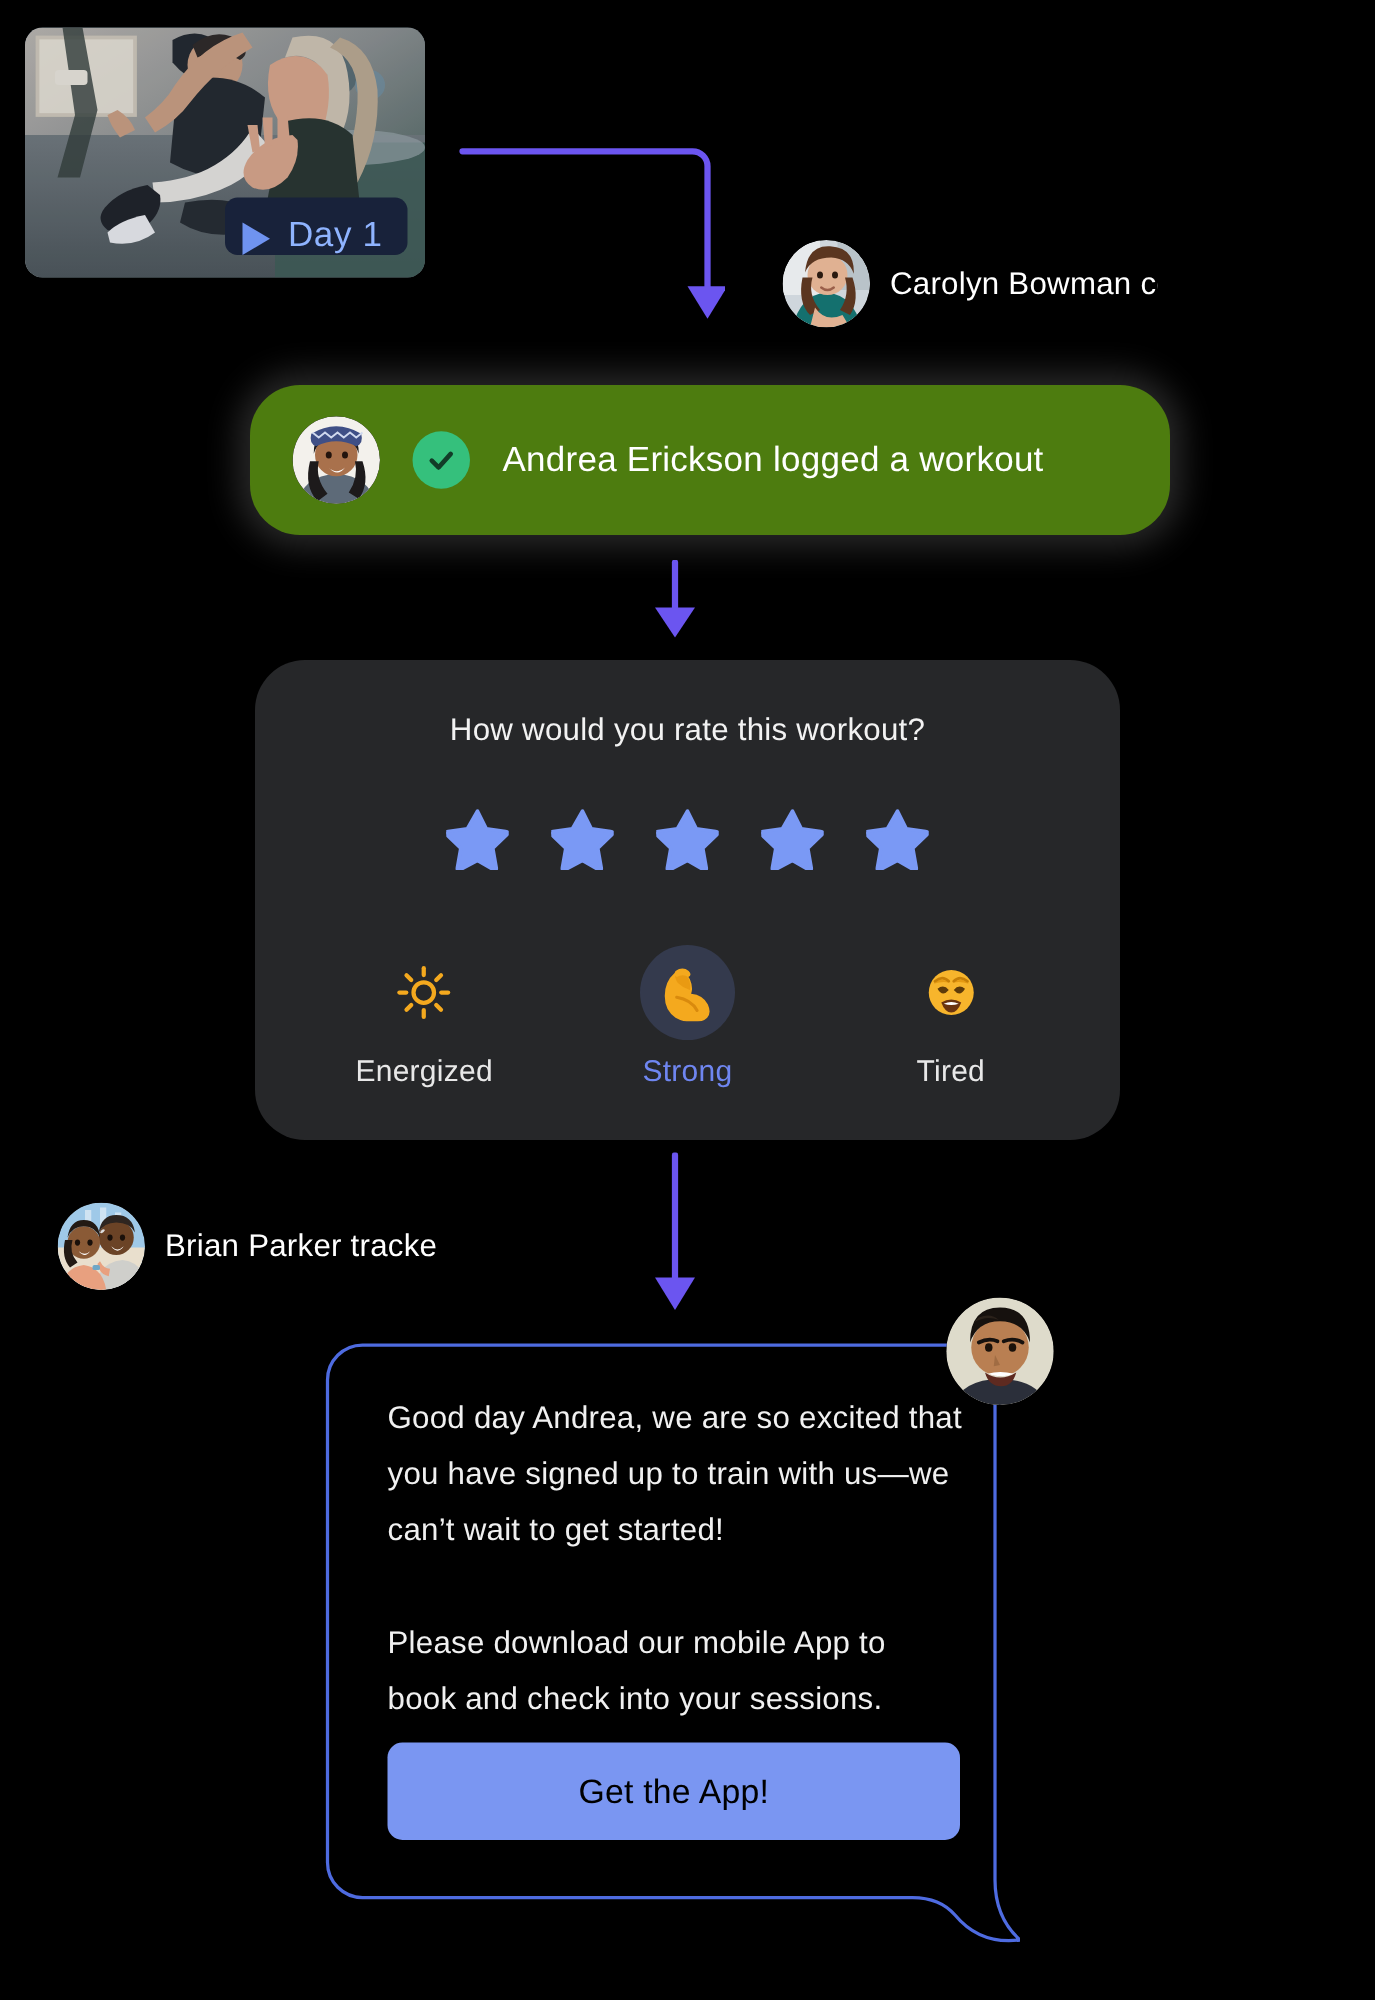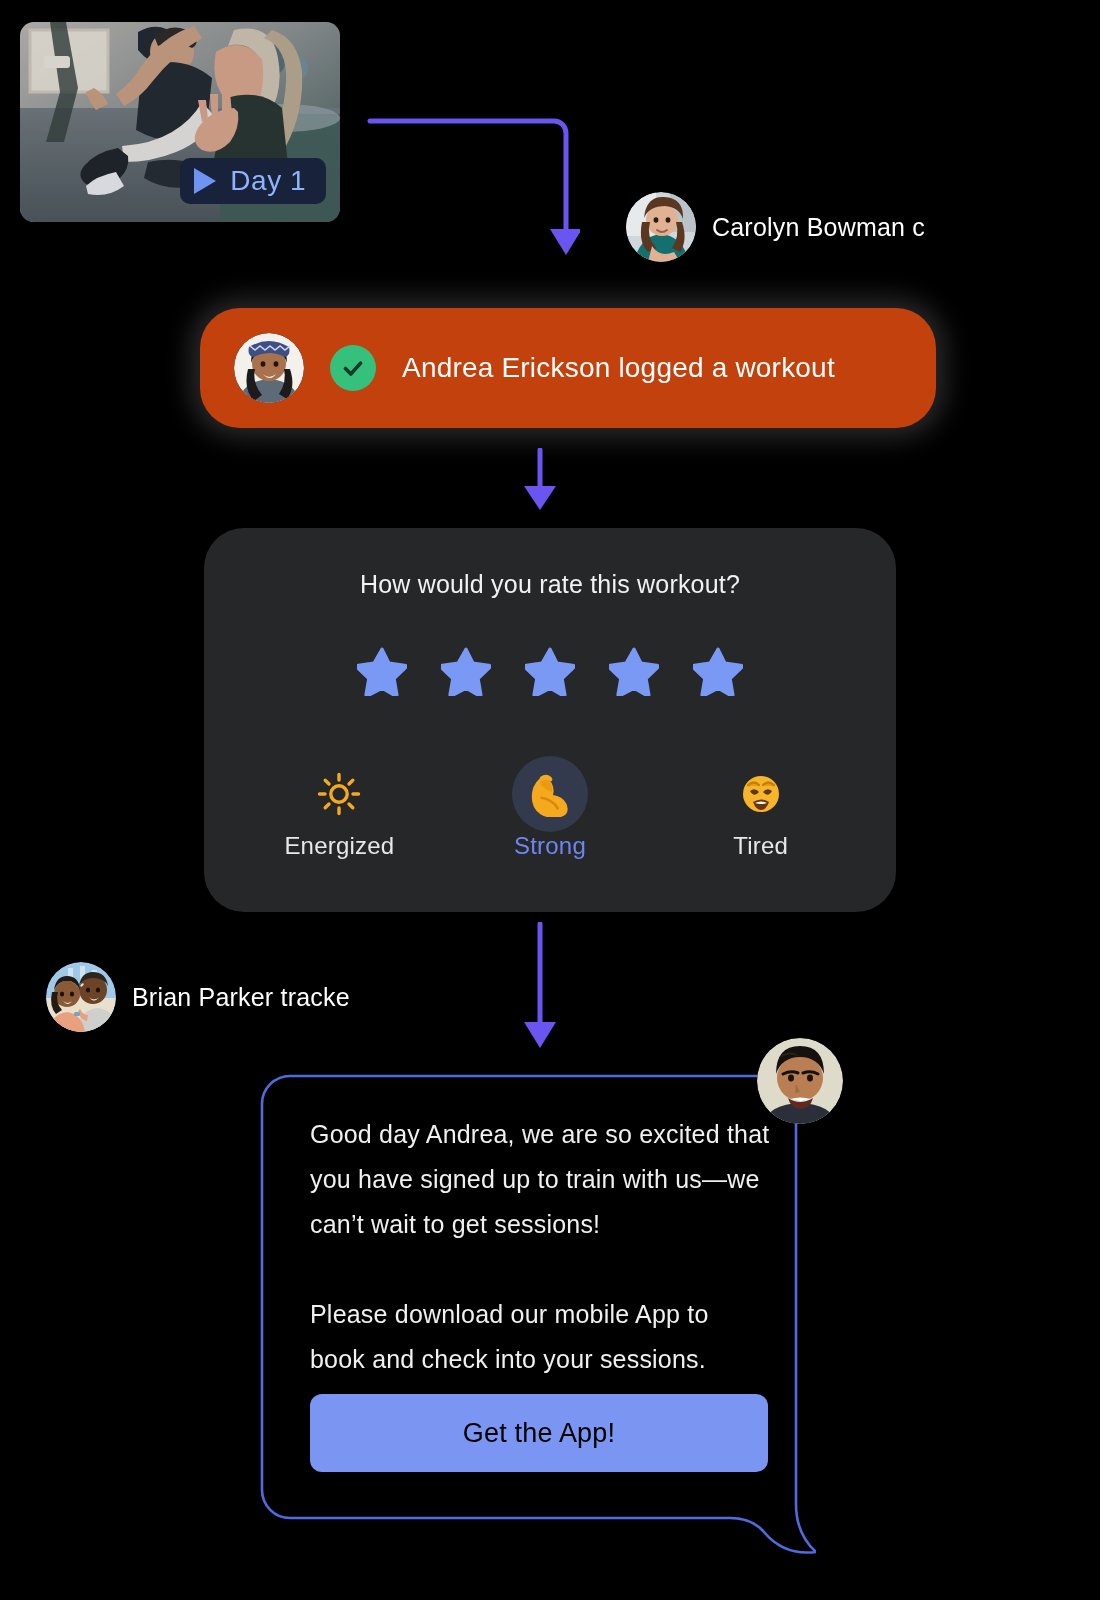--- a/index.html
+++ b/index.html
@@ -16,21 +16,21 @@
   .avatar svg{display:block;width:100%;height:100%;}
 
   
   #video-card{
     left:20px;top:22px;width:320px;height:200px;border-radius:14px;
     overflow:hidden;background:#5d6a72;
   }
   #video-card .photo{position:absolute;inset:0;}
   #day-badge{
     position:absolute;right:14px;bottom:18px;height:46px;
-    background:#18223a;border-radius:10px;display:flex;align-items:center;
+    background:#18223a;border-radius:10px;display:flex;align-items:flex-end;
     padding:0 20px 0 14px;gap:14px;
   }
   #day-badge .play{
     width:0;height:0;border-left:22px solid #6f93f0;
     border-top:13px solid transparent;border-bottom:13px solid transparent;
   }
   #day-badge .txt{color:#8fb4ff;font-size:28px;letter-spacing:.5px;}
 
   
   .person-row{display:flex;align-items:center;gap:16px;}
@@ -38,21 +38,21 @@
     font-size:25px;color:#fff;white-space:nowrap;letter-spacing:.2px;
   }
   #person-carolyn{left:626px;top:192px;width:300px;overflow:hidden;}
   #person-carolyn .avatar{width:70px;height:70px;flex:0 0 70px;}
   #person-brian{left:46px;top:962px;width:305px;overflow:hidden;}
   #person-brian .avatar{width:70px;height:70px;flex:0 0 70px;}
 
   
   #notif-card{
     left:200px;top:308px;width:668px;height:120px;border-radius:40px;
-    background:#c2410c;display:flex;align-items:center;padding:0 34px;gap:26px;
+    background:#4d7c0f;display:flex;align-items:center;padding:0 34px;gap:26px;
     box-shadow:0 0 26px 10px rgba(255,255,255,.16);
   }
   #notif-card .avatar{width:70px;height:70px;flex:0 0 70px;}
   #notif-check{
     width:46px;height:46px;flex:0 0 46px;border-radius:50%;background:#35c07c;
     display:flex;align-items:center;justify-content:center;
   }
   #notif-check svg{width:26px;height:26px;}
   #notif-card .msg{font-size:28px;color:#fff;letter-spacing:.2px;}
 
@@ -68,21 +68,21 @@
   #stars-row{
     position:absolute;top:118px;left:0;right:0;
     display:flex;justify-content:center;gap:34px;
   }
   #stars-row .star{width:50px;height:50px;display:block;}
   #moods-row{
     position:absolute;top:228px;left:30px;right:30px;
     display:flex;justify-content:space-around;align-items:flex-start;
   }
   .mood{
-    width:170px;display:flex;flex-direction:column;align-items:center;gap:0;
+    width:170px;display:flex;flex-direction:column;align-items:center;gap:12px;
   }
   .mood .bubble{
     width:76px;height:76px;border-radius:50%;display:flex;
     align-items:center;justify-content:center;font-size:42px;line-height:1;
   }
   .mood.selected .bubble{background:#343a4d;}
   .mood .label{font-size:24px;color:#e8e8e8;letter-spacing:.2px;}
   .mood.selected .label{color:#6f86f0;}
 
   
@@ -353,21 +353,21 @@
     <path d="M28 126 L12 100 H44 Z" fill="#6B55F0"></path>
   </svg>
 
   <div class="abs" id="chat-bubble">
     <svg class="bubble-svg" width="556" height="488" viewBox="0 0 556 488">
       <path d="M2 30 a28 28 0 0 1 28 -28 H508 a28 28 0 0 1 28 28 V430
                q0 30 20 48 q-32 4 -52 -20 q-12 -14 -34 -14 H30 a28 28 0 0 1 -28 -28 Z" fill="#000000" stroke="#4E6BE0" stroke-width="2.6" stroke-linejoin="round"></path>
     </svg>
 
     <div id="chat-body">
-      <p>Good day Andrea, we are so excited that you have signed up to train with us—we can’t wait to get sessions!</p>
+      <p>Good day Andrea, we are so excited that you have signed up to train with us—we can’t wait to get started!</p>
       <p id="chat-para-2">Please download our mobile App to book and check into your sessions.</p>
     </div>
 
     <button id="get-app-button">Get the App!</button>
 
     <div class="avatar" id="chat-avatar">
       <svg viewBox="0 0 86 86">
         <defs>
             <clipPath id="c4">
               <circle cx="43" cy="43" r="43"></circle>

